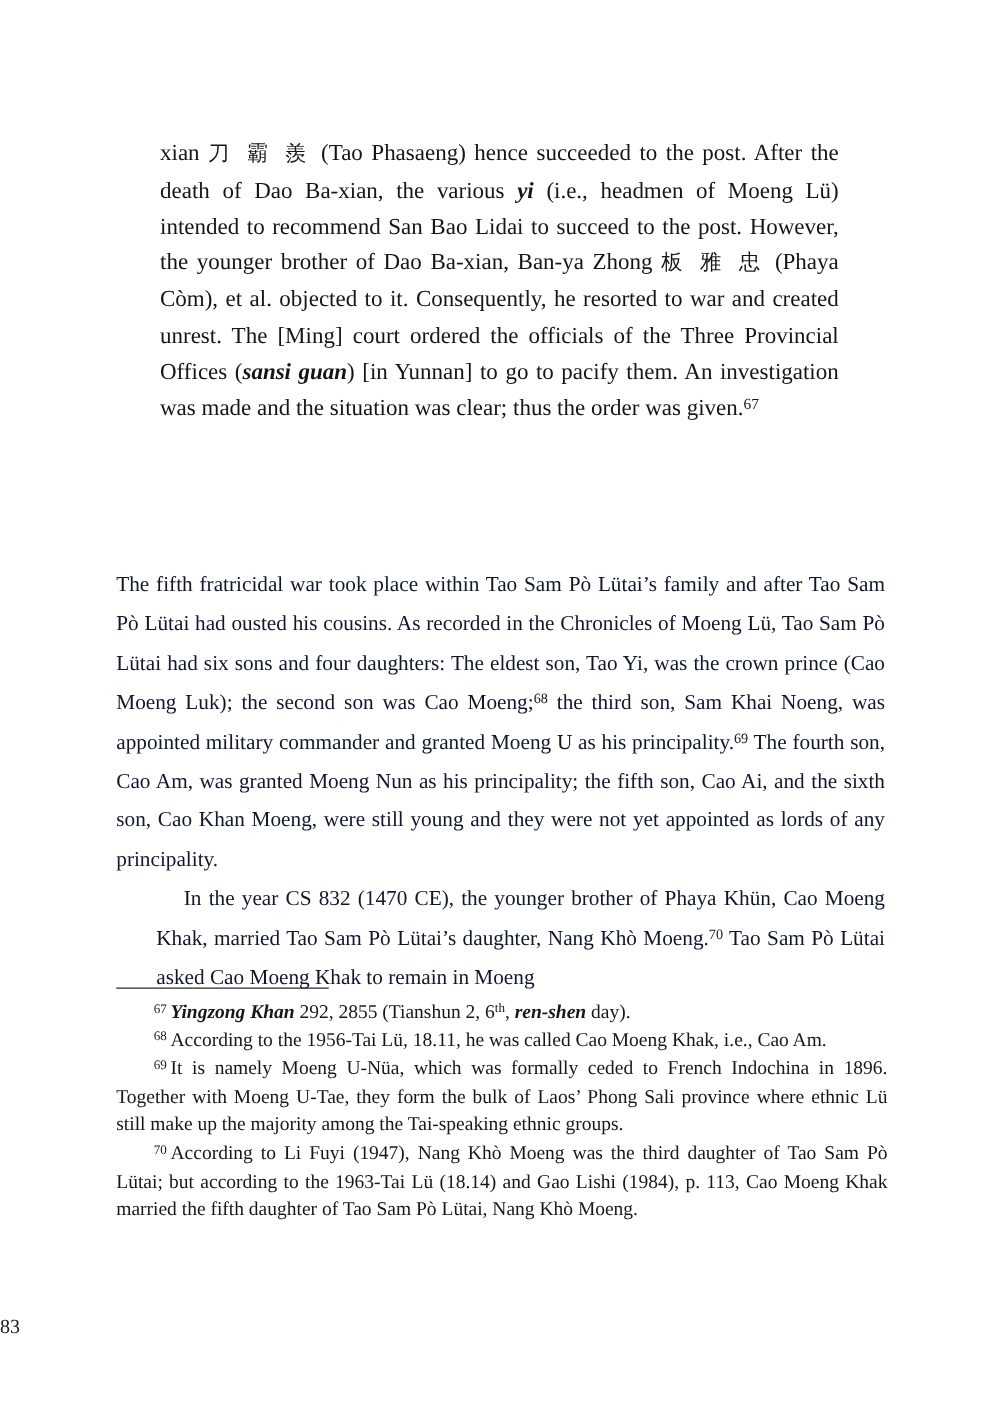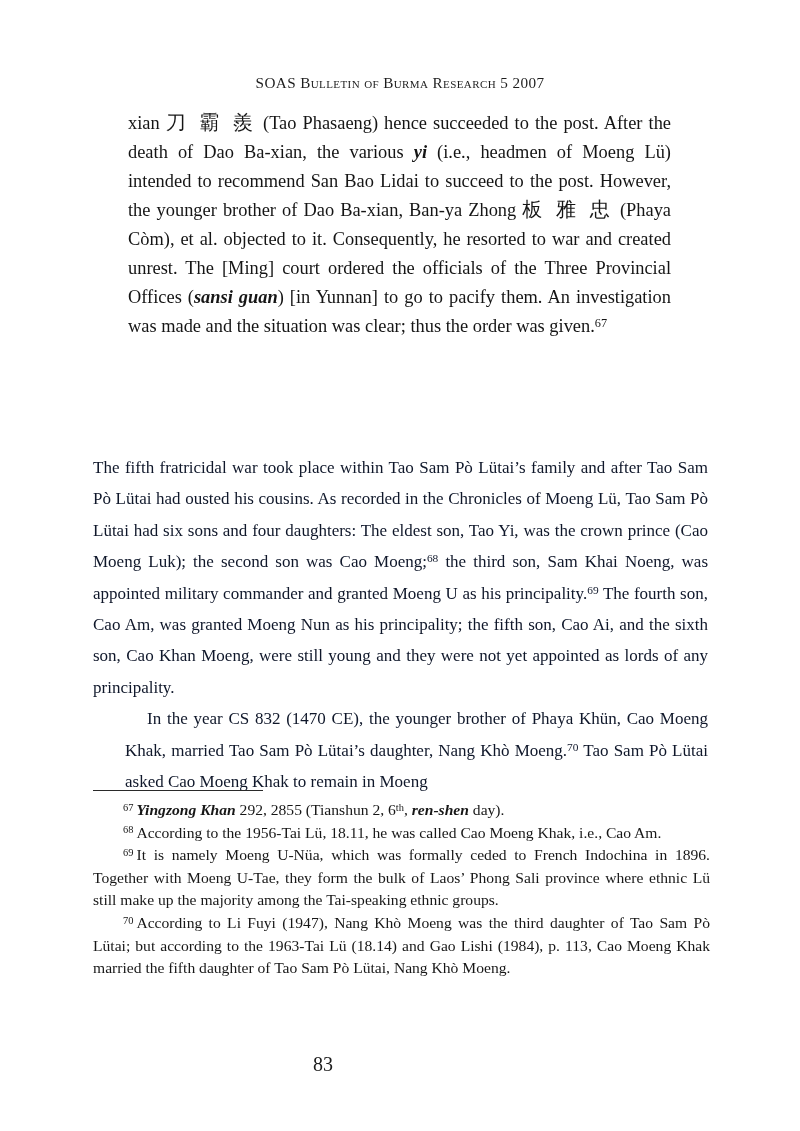--- a/index.html
+++ b/index.html
@@ -44,22 +44,22 @@
     left: 128px;
     width: 543px;
     font-size: 18.4px;
     line-height: 28.8px;
     text-align: justify;
     text-align-last: left;
     color: #151515;
     hyphens: none;
   }
   .blockquote .han {
-    font-family: Liberation Sans, sans-serif;
-    font-size: 20px;
+    font-family: Liberation Serif, serif;
+    font-size: 17px;
     letter-spacing: 2.6px;
   }
 
   
   .section-heading {
     position: absolute;
     top: 396px;
     left: 93px;
     width: 615px;
     font-size: 18.6px;
@@ -126,31 +126,29 @@
     font-style: italic;
     font-weight: bold;
   }
 
   
   .folio {
     position: absolute;
     top: 1053px;
     left: 0;
     width: 646px;
-    text-align: center;
-    font-size: 20px;
+    font-size: 16px;
     color: #1d1d1d;
   }
 </style>
 </head>
 <body>
 
 <div class="page">
 
-  <div class="running-head">SOAS Bulletin of Burma Research 5 2007</div>
 
   <div class="blockquote">
     <span>xian </span><span class="han">刀 霸 羨</span><span> (Tao Phasaeng) hence succeeded to the post. After the death of Dao Ba-xian, the various </span><i>yi</i><span> (i.e., headmen of Moeng Lü) intended to recommend San Bao Lidai to succeed to the post. However, the younger brother of Dao Ba-xian, Ban-ya Zhong </span><span class="han">板 雅 忠</span><span> (Phaya Còm), et al. objected to it. Consequently, he resorted to war and created unrest. The [Ming] court ordered the officials of the Three Provincial Offices (</span><i>sansi guan</i><span>) [in Yunnan] to go to pacify them. An investigation was made and the situation was clear; thus the order was given.</span><sup>67</sup>
   </div>
 
 
   <div class="body-block">
     <p><span>The fifth fratricidal war took place within Tao Sam Pò Lütai’s family and after Tao Sam Pò Lütai had ousted his cousins. As recorded in the Chronicles of Moeng Lü, Tao Sam Pò Lütai had six sons and four daughters: The eldest son, Tao Yi, was the crown prince (Cao Moeng Luk); the second son was Cao Moeng;</span><sup>68</sup><span> the third son, Sam Khai Noeng, was appointed military commander and granted Moeng U as his principality.</span><sup>69</sup><span> The fourth son, Cao Am, was granted Moeng Nun as his principality; the fifth son, Cao Ai, and the sixth son, Cao Khan Moeng, were still young and they were not yet appointed as lords of any principality.</span></p>
     <p class="indent"><span>In the year CS 832 (1470 CE), the younger brother of Phaya Khün, Cao Moeng Khak, married Tao Sam Pò Lütai’s daughter, Nang Khò Moeng.</span><sup>70</sup><span> Tao Sam Pò Lütai asked Cao Moeng Khak to remain in Moeng</span></p>
   </div>

